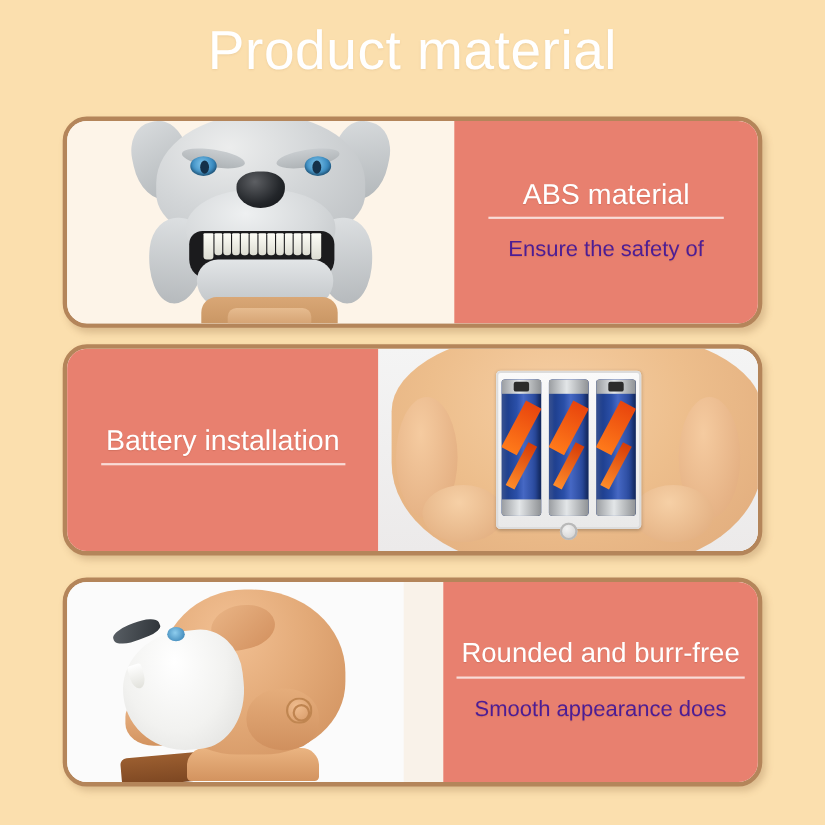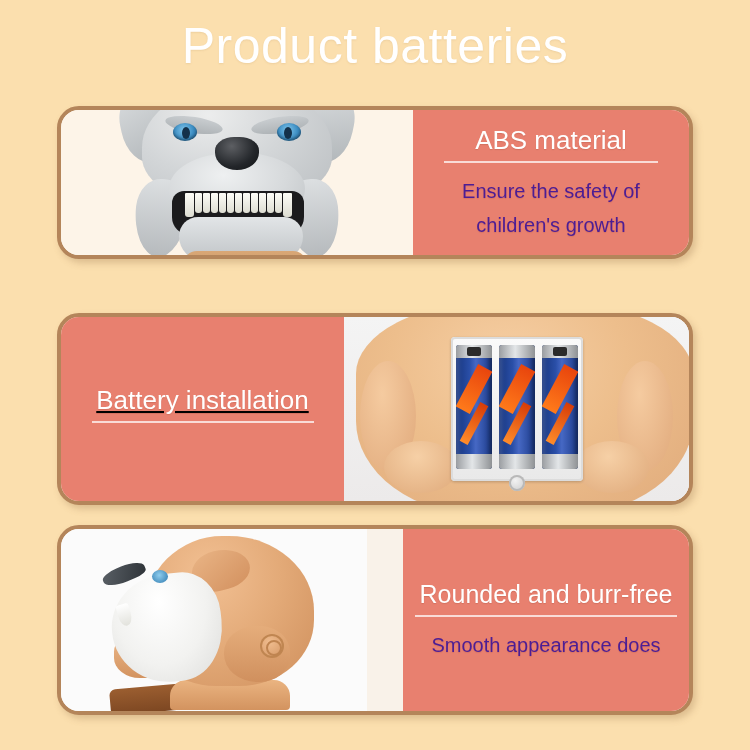--- a/index.html
+++ b/index.html
@@ -31,21 +31,21 @@
     position: absolute;
     left: 57px;
     width: 636px;
     border: 4px solid #b4855a;
     border-radius: 22px;
     overflow: hidden;
     display: flex;
     background: #f9f2e9;
     box-shadow: 3px 4px 7px rgba(150,110,70,0.30);
   }
-  #card-1 { top: 106px;  height: 153px; }
+  #card-1 { top: 106px;  height: 192px; }
   #card-2 { top: 313px;  height: 192px; }
   #card-3 { top: 525px;  height: 190px; gap: 36px; }
 
   .panel-text {
     background: #e8806f;
     display: flex;
     flex-direction: column;
     justify-content: center;
     align-items: center;
     text-align: center;
@@ -54,21 +54,21 @@
   }
   .panel-img {
     position: relative;
     overflow: hidden;
   }
 
   
   #card-1 .panel-img  { width: 352px; background: #fdf4e8; }
   #card-1 .panel-text { width: 276px; }
   
-  #card-2 .panel-text { width: 295px; text-decoration: underline; }
+  #card-2 .panel-text { width: 295px; }
   #card-2 .panel-img  { width: 361px; background: #f2f2f2; }
   
   #card-3 .panel-img  { width: 327px; background: #fbfbfb; }
   #card-3 .panel-text { width: 301px; }
 
   .feat-heading {
     color: #ffffff;
     font-size: 26px;
     font-weight: 400;
     line-height: 32px;
@@ -309,21 +309,21 @@
   .d3-base {
     position:absolute; left:36px; top:156px; width:86px; height:26px;
     background: linear-gradient(180deg,#9b5e30,#7d4722);
     border-radius: 6px;
     transform: rotate(-5deg);
   }
 </style>
 </head>
 <body>
 
-<div class="page-title">Product batteries</div>
+<div class="page-title">Product material</div>
 
 <div class="card" id="card-1">
 
   <div class="panel-img">
     <div class="dog1">
       <div class="d1-ear l"></div>
       <div class="d1-ear r"></div>
       <div class="d1-head"></div>
       <div class="d1-brow l"></div>
       <div class="d1-brow r"></div>
@@ -354,21 +354,20 @@
       </div>
       <div class="d1-jaw"></div>
       <div class="d1-body"></div>
     </div>
   </div>
 
   <div class="panel-text">
     <div class="feat-heading">ABS material</div>
     <div class="feat-rule"></div>
     <div class="feat-line">Ensure the safety of</div>
-    <div class="feat-line">children's growth</div>
   </div>
 </div>
 
 <div class="card" id="card-2">
 
   <div class="panel-text">
     <div class="feat-heading">Battery installation</div>
     <div class="feat-rule"></div>
   </div>
 

